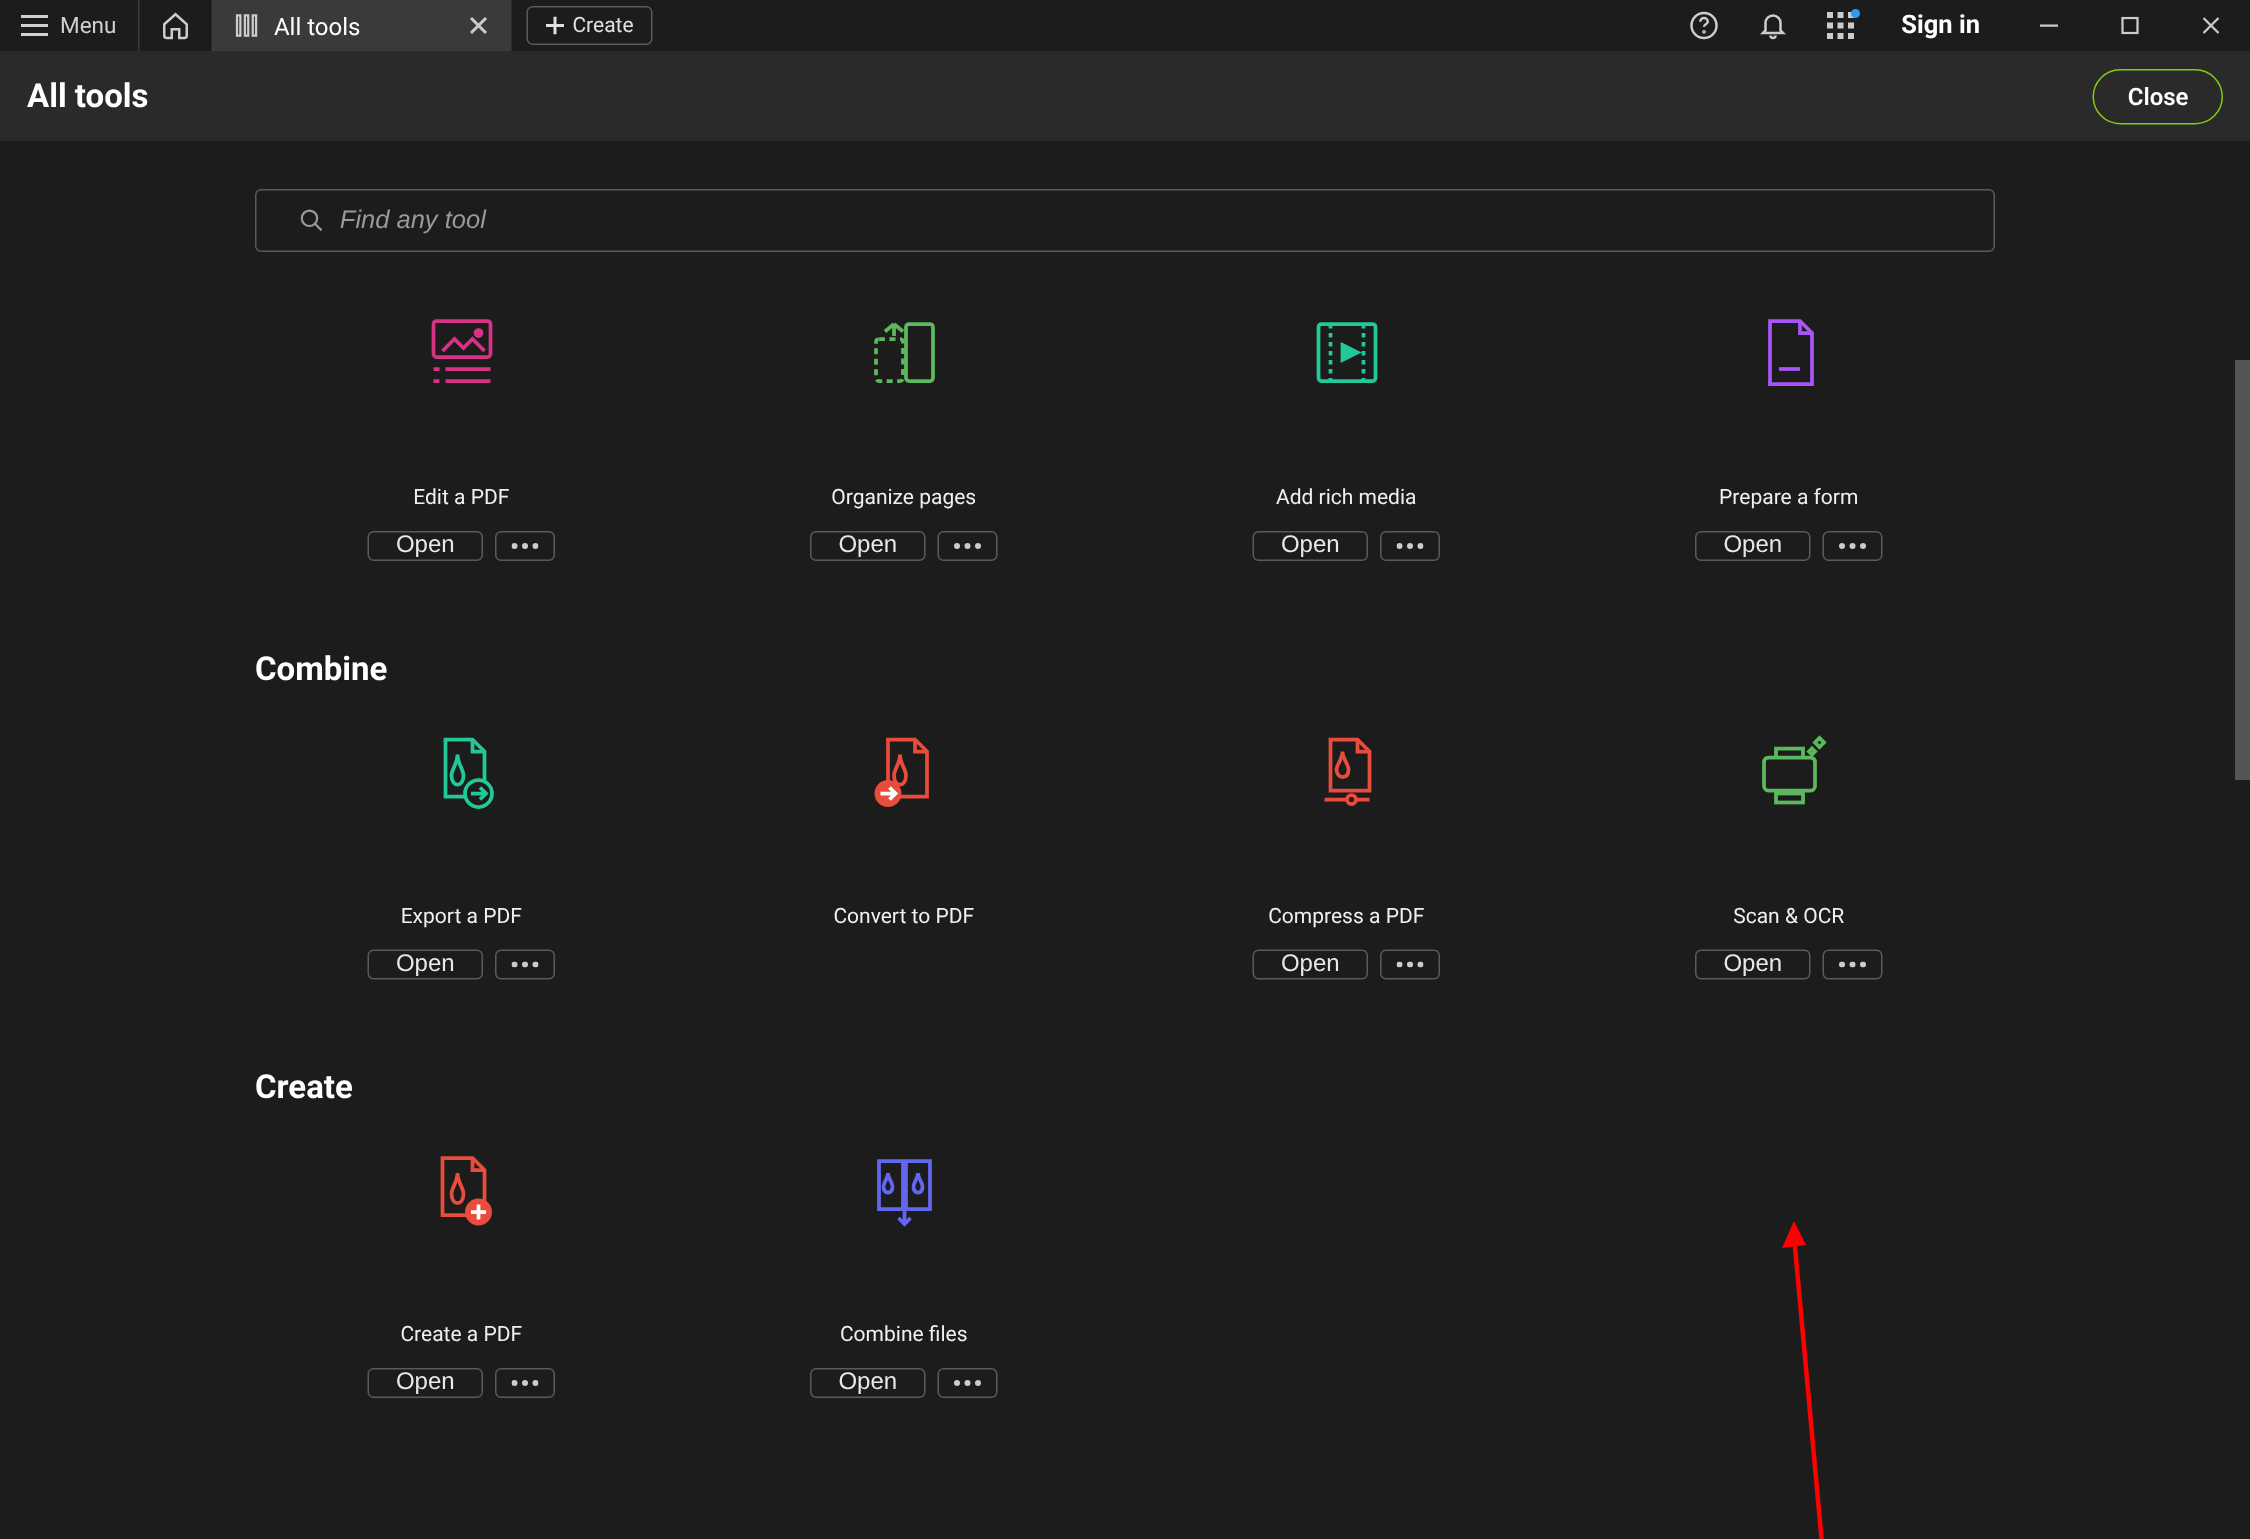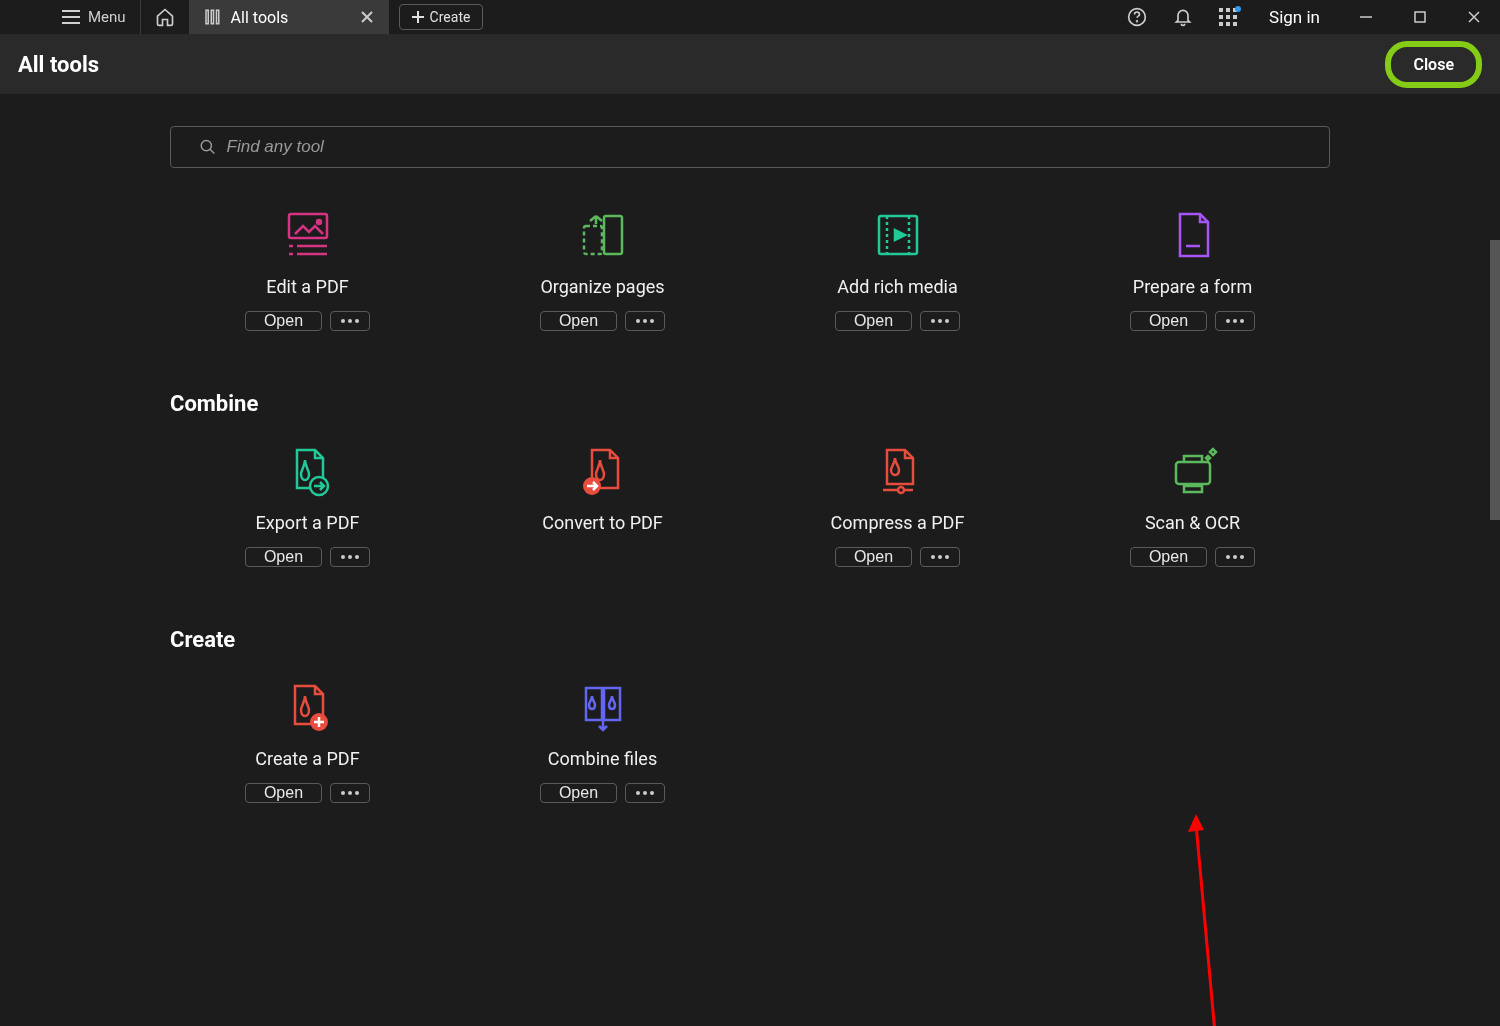--- a/index.html
+++ b/index.html
@@ -22,21 +22,20 @@
     justify-content: space-between;
     padding: 0;
   }
   .titlebar-left { display: flex; align-items: center; height: 100%; }
   .menu-btn {
     display: flex; align-items: center; gap: 8px;
     padding: 16px 14px; height: 100%;
     color: #d0d0d0; font-size: 15px;
     cursor: pointer;
     border-right: 1px solid #3a3a3a;
-    margin-left: 48px;
   }
   .hamburger { width: 18px; height: 14px; display: flex; flex-direction: column; justify-content: space-between; }
   .hamburger span { display: block; height: 2px; background: #d0d0d0; width: 100%; }
   .home-btn { padding: 0 14px; height:100%; display:flex; align-items:center; cursor:pointer; }
   .tab {
     display: flex; align-items: center; gap: 10px;
     height: 100%; padding: 0 14px 0 14px;
     background: #3a3a3a;
     min-width: 200px;
     justify-content: flex-start;
@@ -45,32 +44,32 @@
   .tab-close { margin-left: auto; cursor: pointer; color:#ccc; padding:2px; }
   .create-btn {
     display:flex; align-items:center; gap:6px;
     border:1px solid #5a5a5a; border-radius:4px;
     padding:4px 12px; margin-left:10px;
     font-size:14px; color:#e0e0e0; cursor:pointer;
   }
   .titlebar-right { display:flex; align-items:center; height:100%; gap:2px; }
   .tb-icon { padding:0 12px; height:100%; display:flex; align-items:center; cursor:pointer; color:#ccc; position:relative; }
   .apps-dot { position:absolute; top:6px; right:8px; width:6px; height:6px; border-radius:50%; background:#2d9bf0; }
-  .signin { font-size:17px; font-weight:400; color:#fff; padding:0 18px; cursor:pointer; }
+  .signin { font-size:17px; font-weight:700; color:#fff; padding:0 18px; cursor:pointer; }
   .win-btn { width:52px; height:100%; display:flex; align-items:center; justify-content:center; cursor:pointer; color:#ccc; }
 
   
   .subheader {
     height: 60px; background:#2a2a2a;
     display:flex; align-items:center; justify-content:space-between;
     padding:0 18px;
   }
   .subheader-title { font-size:22px; font-weight:700; color:#fff; }
   .close-pill {
-    border:6px solid #84cc16; border-radius:22px;
+    border:1px solid #84cc16; border-radius:22px;
     padding:8px 22px; font-size:16px; font-weight:600;
     color:#fff; cursor:pointer;
   }
 
   
   .content {
     padding: 32px 0 40px 0;
     display:flex; flex-direction:column; align-items:center;
     height: calc(100% - 94px);
     overflow-y:auto;
@@ -91,21 +90,21 @@
 
   .section-title { font-size:22px; font-weight:700; margin-bottom:28px; color:#fff; }
   .row {
     display:grid; grid-template-columns: repeat(4, 1fr);
     gap:20px; margin-bottom:60px;
   }
   .tool {
     display:flex; flex-direction:column; align-items:center; gap:14px;
   }
   .tool-icon { width:54px; height:54px; display:flex; align-items:center; justify-content:center; }
-  .tool-label { font-size:18px; color:#f0f0f0; }
+  .tool-label { font-size:14px; color:#f0f0f0;margin-top:48px; }
   .tool-actions { display:flex; gap:8px; }
   .btn {
     border:1px solid #5a5a5a; border-radius:4px;
     padding:0 18px; font-size:16px; color:#e8e8e8;
     background:transparent; cursor:pointer;
   }
   .btn-more {
     border:1px solid #5a5a5a; border-radius:4px;
     width:40px; display:flex; align-items:center; justify-content:center;
     cursor:pointer; color:#ccc;

